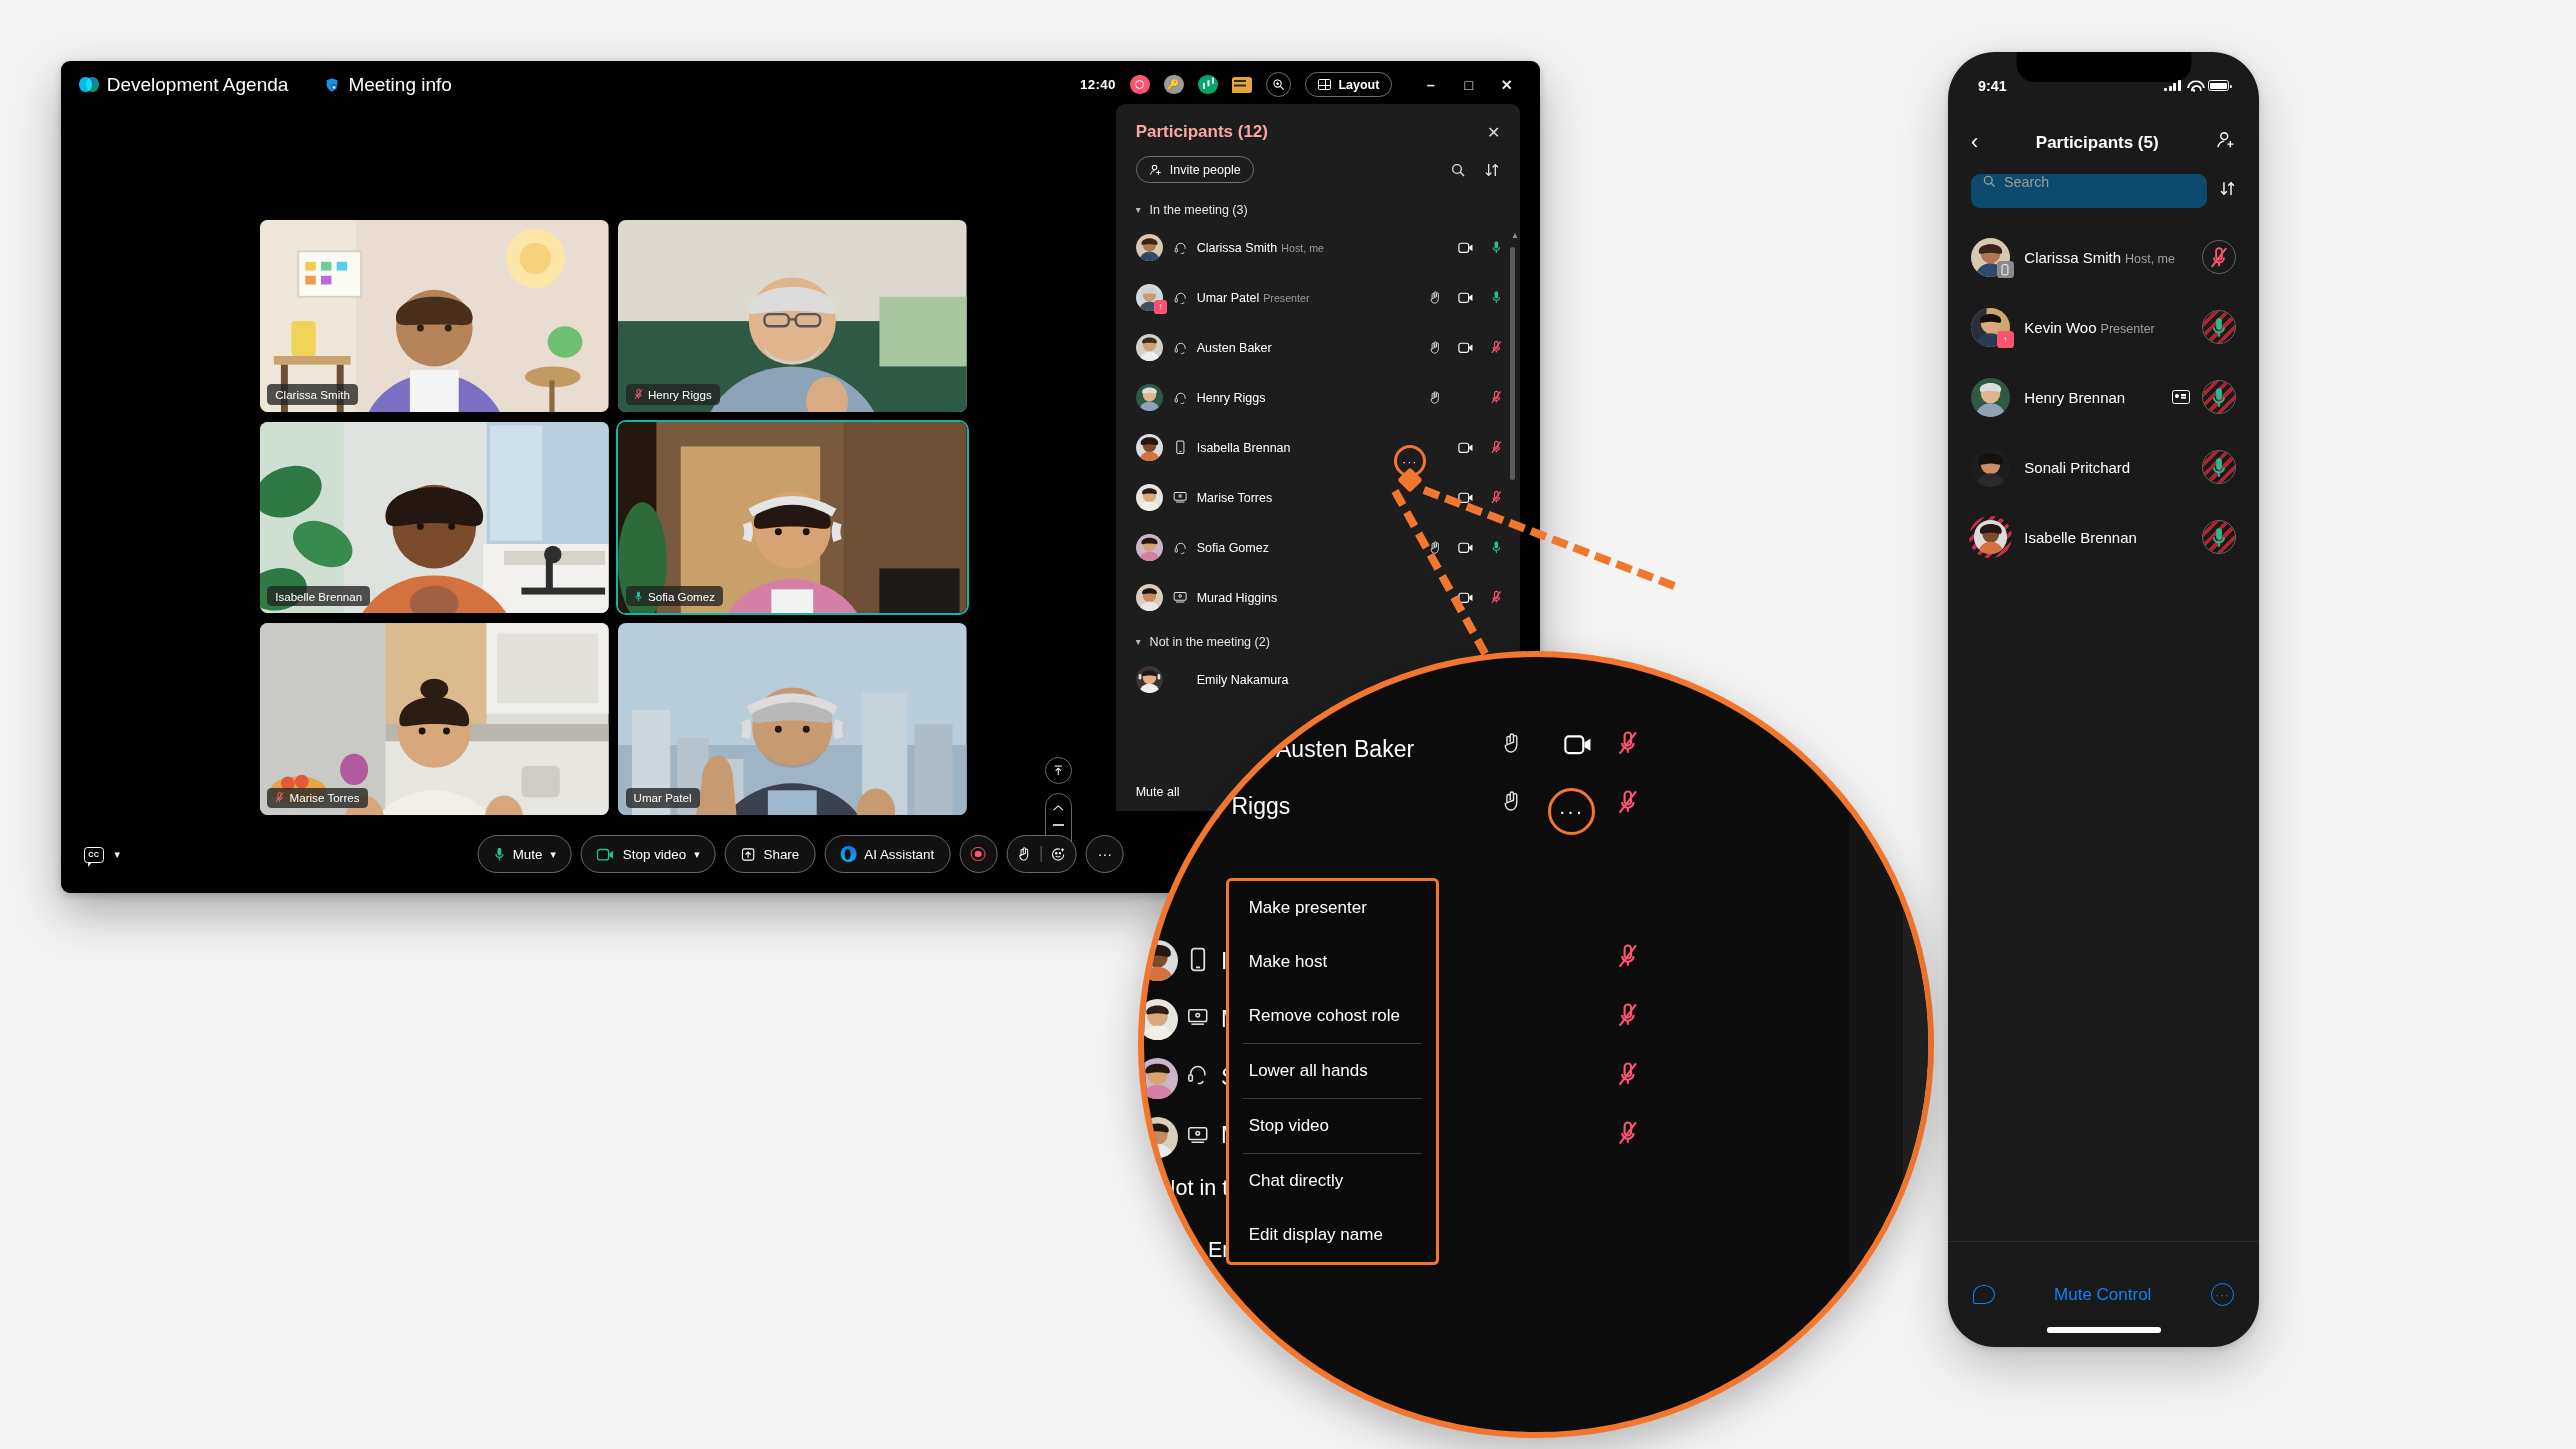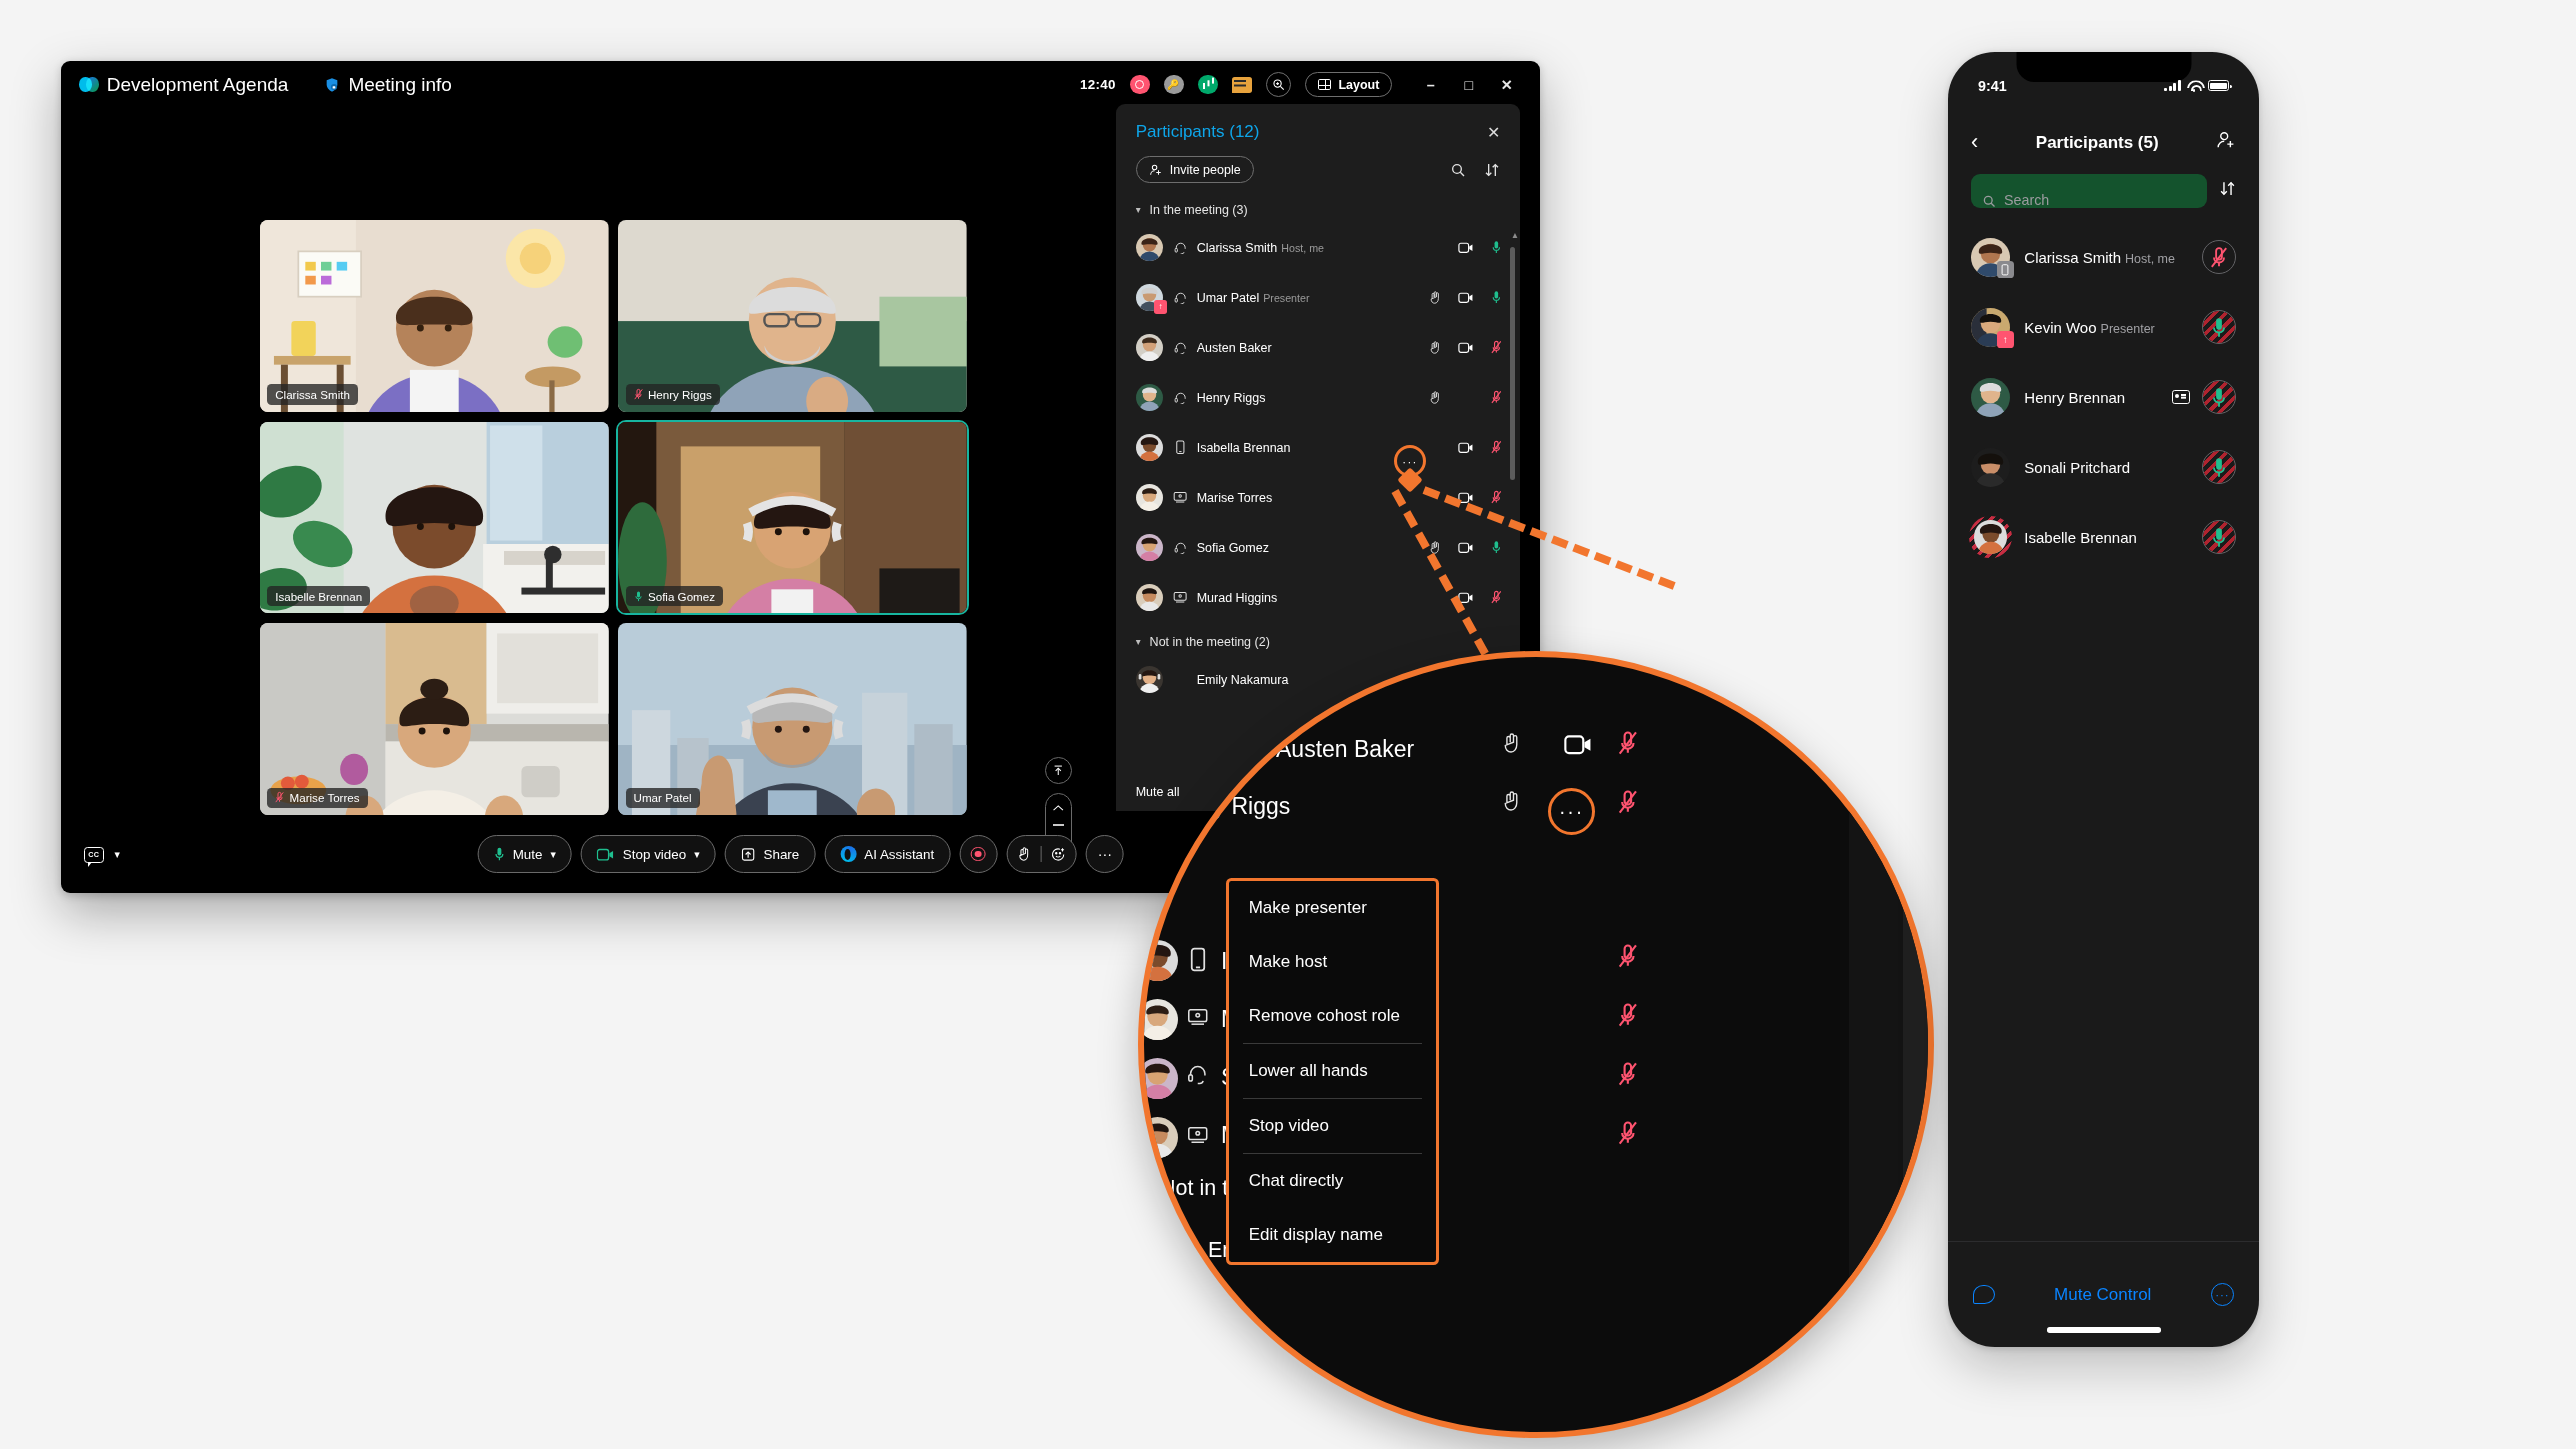--- a/index.html
+++ b/index.html
@@ -116,21 +116,21 @@
   .ai-ico::after{content:"";position:absolute;left:4.5px;top:2.7px;width:6.3px;height:10.7px;border-radius:50%;background:#111;}
 
   
   .part-panel {
     position:absolute; left: 1116px; top: 104px;
     width: 404px; height: 707px;
     background:#1d1d1d; border-radius:9px 9px 0 0;
     overflow:hidden;
   }
   .pp-head{ display:flex;align-items:center;justify-content:space-between; padding: 18px 19.7px 0 19.7px;}
-  .pp-title{color:#0ea5e9;font-size:17px;font-weight:normal;}
+  .pp-title{color:#fca5a5;font-size:17px;font-weight:bold;}
   .pp-close{color:#dcdcdc;font-size:16px;}
   .pp-actions{display:flex;align-items:center;justify-content:space-between;padding: 14.3px 19.7px 7.2px 19.7px;}
   .invite-btn{height:27px;padding:0 12.5px;border:0.9px solid #6e6e6e;border-radius:13.4px;display:flex;align-items:center;gap:7.2px;color:#fff;font-size:12.5px;}
   .pp-act-right{display:flex;align-items:center;gap:18px;color:#e2e2e2;font-size:14.3px;}
   .section-head{display:flex;align-items:center;gap:9px;color:#e6e6e6;font-size:12.5px;padding: 12.5px 19.7px 5.4px 19.7px;}
   .section-head .caret{font-size:9.8px;color:#bdbdbd;}
   .p-row{ display:flex;align-items:center; padding: 5.4px 16px 5.4px 19.7px; height:50px;}
   .p-ava{width:27px;height:27px;border-radius:50%;flex:none;position:relative;overflow:visible;}
   .p-ava .ring{position:absolute;inset:0;border-radius:50%;overflow:hidden;}
   .p-badge{position:absolute;right:-4.5px;bottom:-2.7px;width:13.4px;height:13.4px;border-radius:2.7px;background:#ff5470;display:flex;align-items:center;justify-content:center;color:#fff;font-size:8px;}
@@ -209,22 +209,22 @@
   .batt{width:21.5px;height:10.7px;border:1.4px solid #fff;border-radius:2.7px;position:relative;}
   .batt::before{content:"";position:absolute;left:1.3px;top:1.3px;bottom:1.3px;right:1.3px;background:#fff;border-radius:0.9px;}
   .batt::after{content:"";position:absolute;right:-3.6px;top:3.1px;width:1.8px;height:3.6px;background:#fff;border-radius:0 1.8px 1.8px 0;}
 
   .ph-nav{position:absolute;top:68px;left:0;right:0;height:45px;display:flex;align-items:center;padding:0 23px;}
   .ph-back{color:#fff;font-size:21.5px;}
   .ph-title{flex:1;text-align:center;color:#fff;font-size:17px;font-weight:bold;}
   .ph-addperson{color:#fff;font-size:18px;}
   .ph-search-row{position:absolute;top:122px;left:0;right:0;display:flex;align-items:center;gap:12.5px;padding:0 23px;}
   .ph-search{
-    flex:1;height:34px;background:#14532d;border-radius:9px;
-    display:flex;align-items:flex-end;gap:8px;padding:0 10.7px;color:#9b9b9f;font-size:14.3px;
+    flex:1;height:34px;background:#0c4a6e;border-radius:9px;
+    display:flex;align-items:flex-start;gap:8px;padding:0 10.7px;color:#9b9b9f;font-size:14.3px;
   }
   .ph-sort{color:#fff;font-size:17px;}
   .ph-list{position:absolute;top:170px;left:0;right:0;}
   .ph-row{display:flex;align-items:center;padding:10.7px 23px;height:70px;}
   .ph-ava{width:39px;height:39px;border-radius:50%;position:relative;flex:none;}
   .ph-ava .ring{position:absolute;inset:0;border-radius:50%;overflow:hidden;}
   .ph-ava .hatch{position:absolute;inset:-1.8px;border-radius:50%;
      background:repeating-linear-gradient(135deg,#c62d42 0 3.6px,transparent 3.6px 8px);}
   .ph-badge{position:absolute;right:-3.6px;bottom:-1.8px;width:17px;height:17px;border-radius:3.6px;display:flex;align-items:center;justify-content:center;color:#fff;font-size:9.8px;}
   .ph-badge.dev{background:#8a8a8e;}

